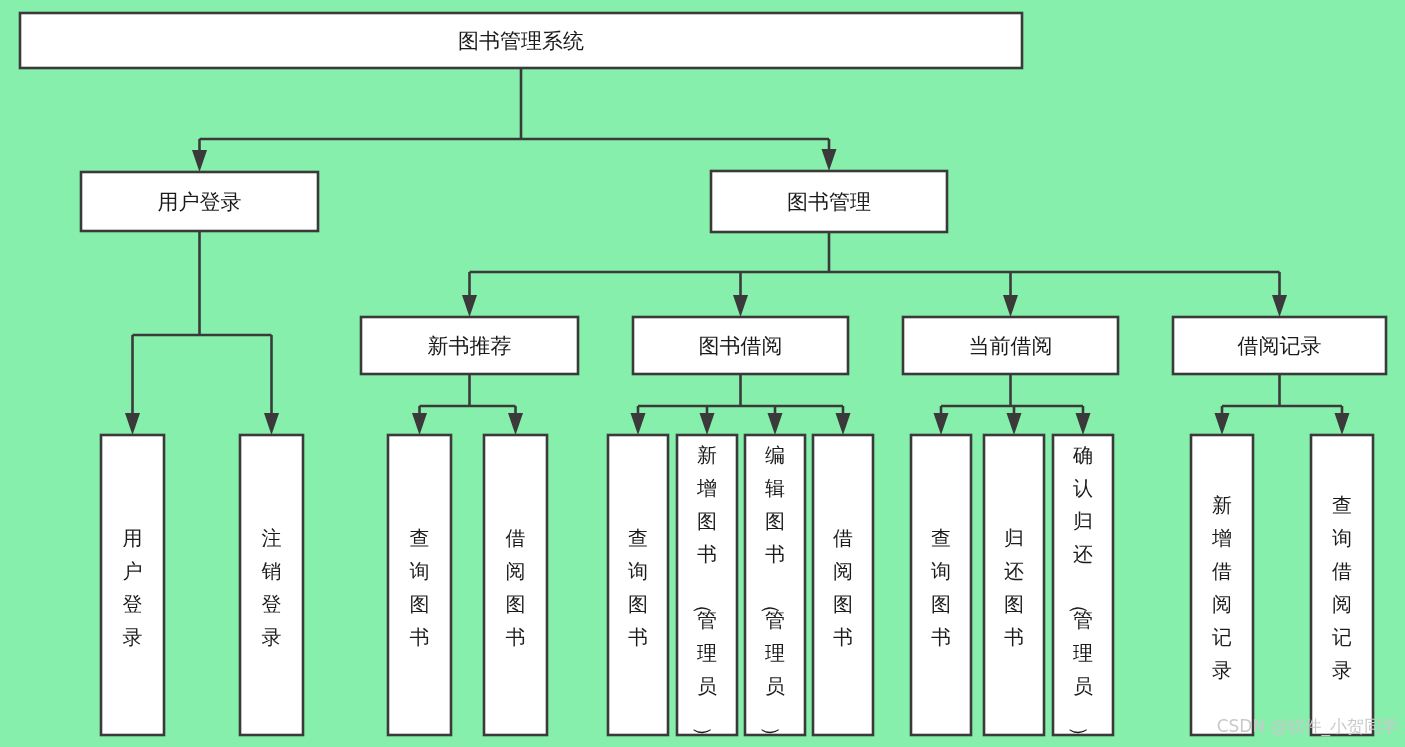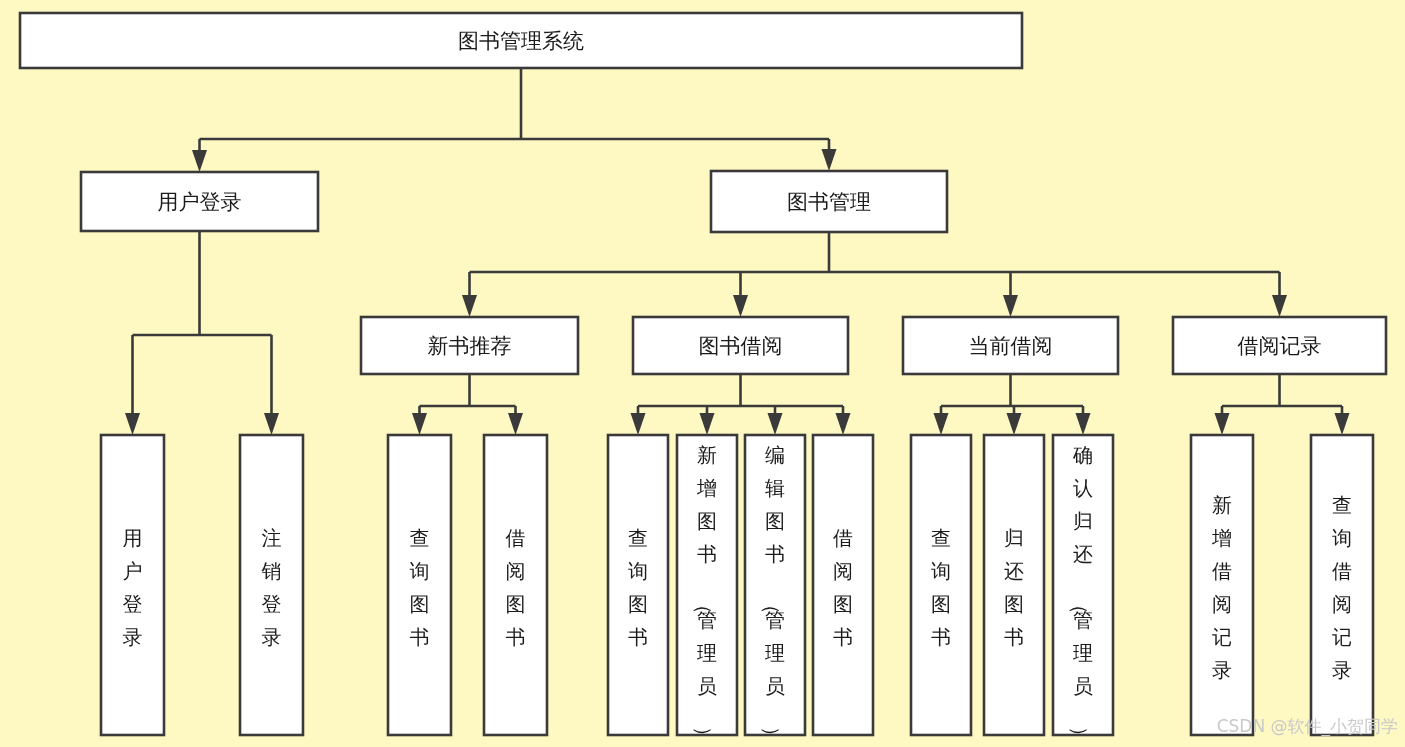--- a/index.html
+++ b/index.html
@@ -11,21 +11,21 @@
   body {
     width: 1405px;
     height: 747px;
     overflow: hidden;
     font-family: "DejaVu Sans", "Liberation Sans", sans-serif;
   }
   #diagram-root {
     position: relative;
     width: 1405px;
     height: 747px;
-    background: #fef9c3;
+    background: #86efac;
   }
   svg#diagram-canvas {
     position: absolute;
     top: 0;
     left: 0;
     width: 1405px;
     height: 747px;
     display: block;
   }
   .node-box {

